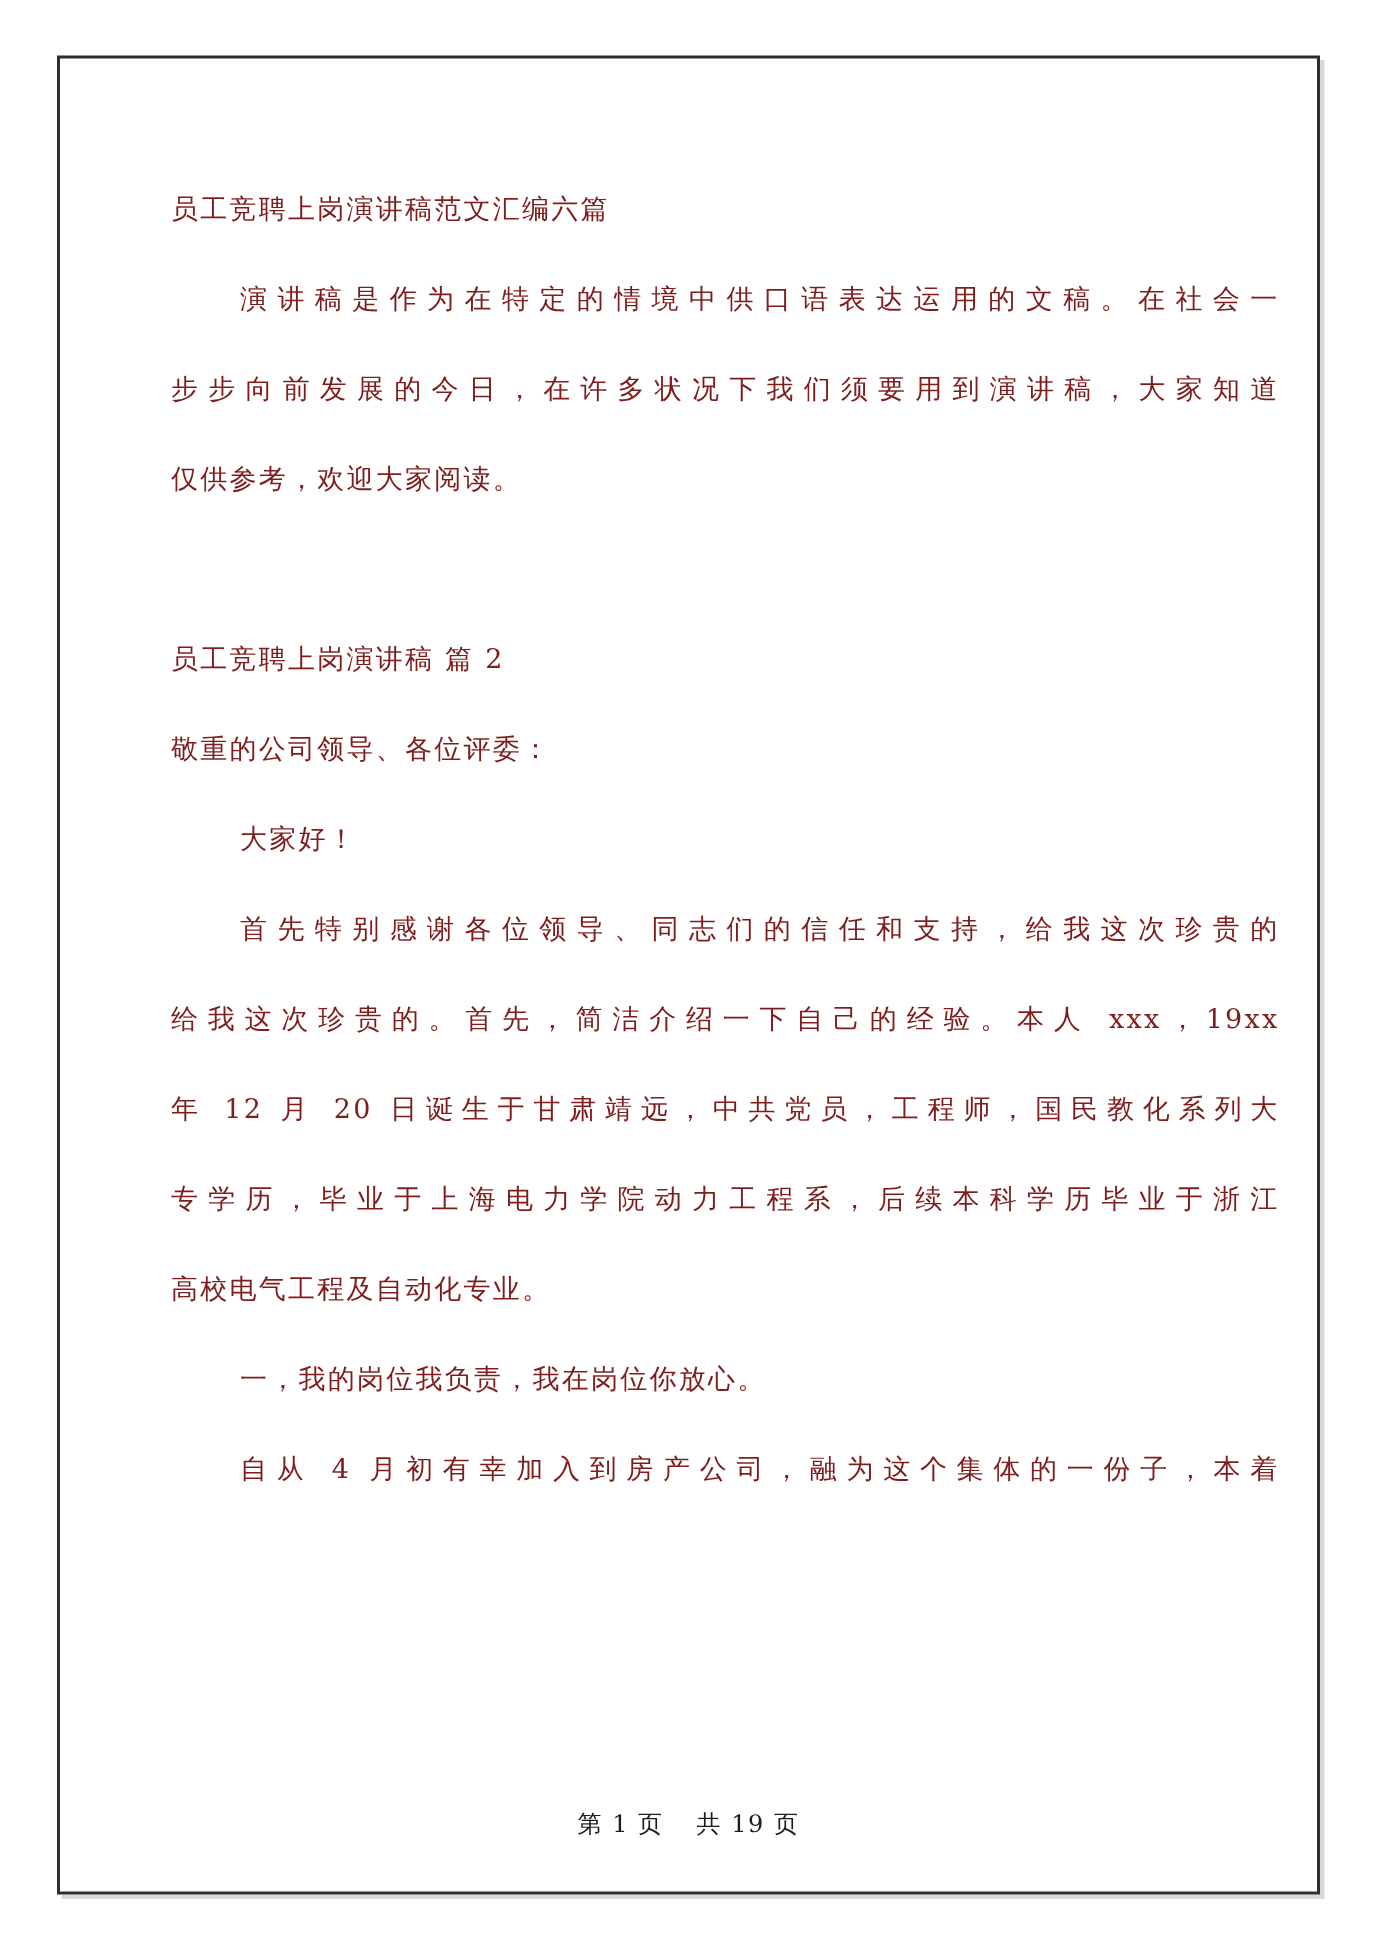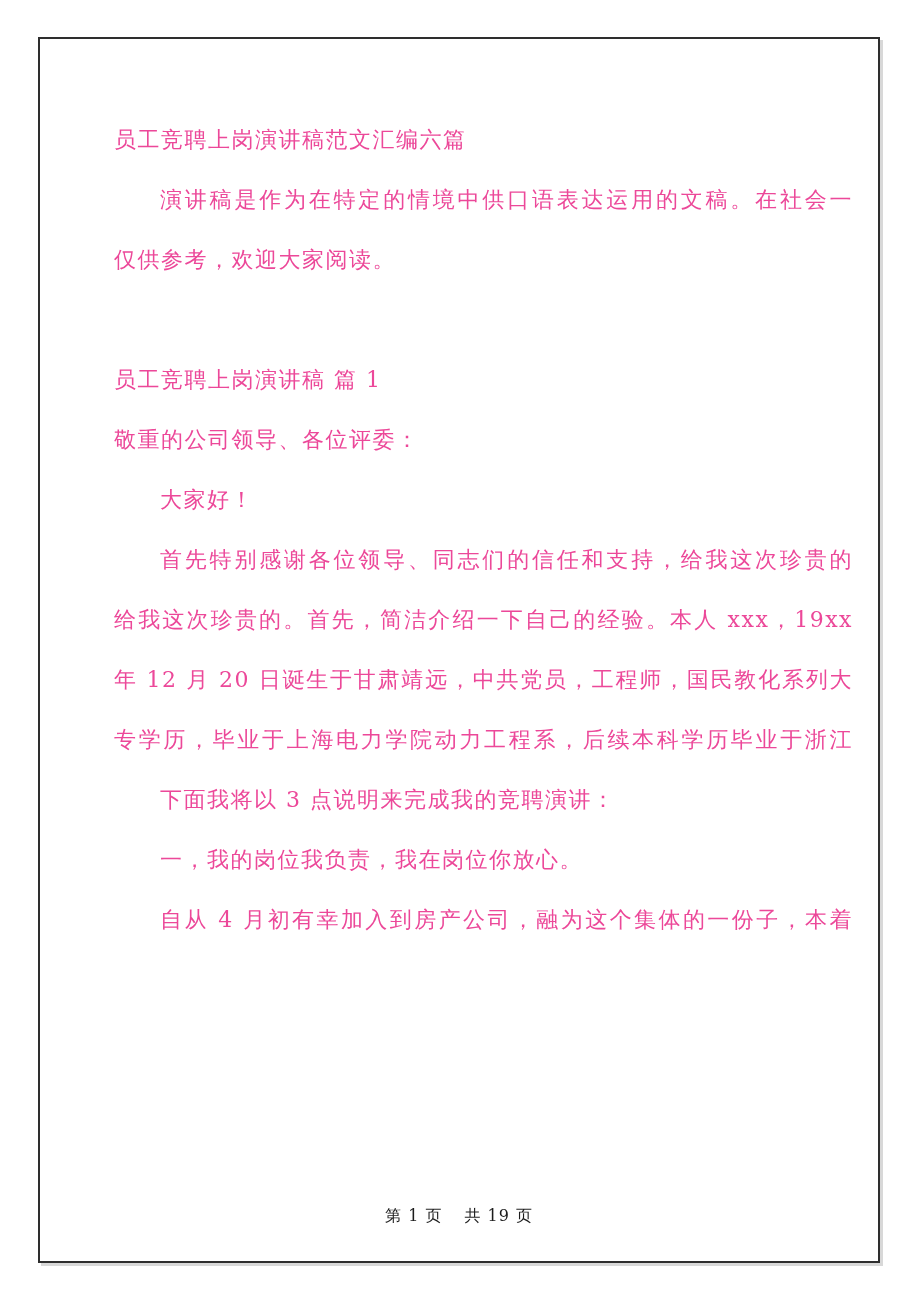--- a/index.html
+++ b/index.html
@@ -27,24 +27,24 @@
   }
   .content {
     position: absolute;
     left: 74px;
     right: 25px;
     top: 71px;
   }
   .line {
     height: 60px;
     line-height: 60px;
-    font-size: 22px;
+    font-size: 18px;
     letter-spacing: 1.5px;
     white-space: nowrap;
-    color: #ec4899;
+    color: #7f1d1d;
   }
   .line.justify,
   .line.indent-justify {
     white-space: normal;
     text-align: justify;
     text-align-last: justify;
   }
   .line.indent,
   .line.indent-justify {
     padding-left: 46px;
@@ -71,29 +71,30 @@
     width: 22px;
   }
 </style>
 </head>
 <body>
 
 <div class="page">
   <div class="content">
       <div class="line plain">员工竞聘上岗演讲稿范文汇编六篇</div>
       <div class="line indent-justify">演讲稿是作为在特定的情境中供口语表达运用的文稿。在社会一</div>
+      <div class="line justify">步步向前发展的今日，在许多状况下我们须要用到演讲稿，大家知道</div>
       <div class="line plain">仅供参考，欢迎大家阅读。</div>
       <div class="line blank"></div>
-      <div class="line plain">员工竞聘上岗演讲稿 篇 1</div>
+      <div class="line plain">员工竞聘上岗演讲稿 篇 2</div>
       <div class="line plain">敬重的公司领导、各位评委：</div>
       <div class="line indent">大家好！</div>
       <div class="line indent-justify">首先特别感谢各位领导、同志们的信任和支持，给我这次珍贵的</div>
       <div class="line justify">给我这次珍贵的。首先，简洁介绍一下自己的经验。本人 xxx，19xx</div>
       <div class="line justify">年 12 月 20 日诞生于甘肃靖远，中共党员，工程师，国民教化系列大</div>
       <div class="line justify">专学历，毕业于上海电力学院动力工程系，后续本科学历毕业于浙江</div>
-      <div class="line indent">下面我将以 3 点说明来完成我的竞聘演讲：</div>
+      <div class="line plain">高校电气工程及自动化专业。</div>
       <div class="line indent">一，我的岗位我负责，我在岗位你放心。</div>
       <div class="line indent-justify">自从 4 月初有幸加入到房产公司，融为这个集体的一份子，本着</div>
     </div>
   <div class="footer">
     <span class="part">第 1 页</span><span class="gap"></span><span class="part">共 19 页</span>
   </div>
 </div>
 
 </body></html>

